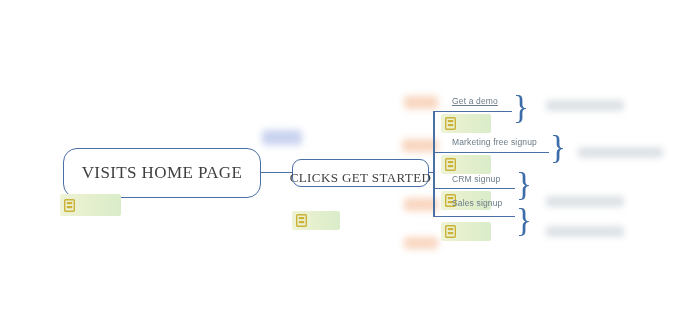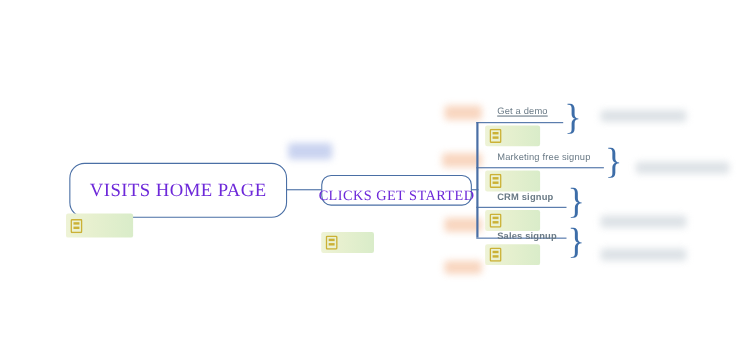--- a/index.html
+++ b/index.html
@@ -20,21 +20,21 @@
   
   .node {
     position: absolute;
     box-sizing: border-box;
     border: 1.4px solid #4a6fa5;
     border-radius: 12px;
     background: #ffffff;
     display: flex;
     align-items: center;
     justify-content: center;
-    color: #6d28d9;
+    color: #404040;
     letter-spacing: 0.4px;
     white-space: nowrap;
   }
   .node-main {
     left: 63px;
     top: 148px;
     width: 198px;
     height: 50px;
     border-radius: 14px;
     font-size: 17px;
@@ -179,33 +179,33 @@
     <svg class="tag-icon" viewBox="0 0 11 13">
       <rect x="0.7" y="0.7" width="9.6" height="11.6" rx="1" fill="none" stroke="#cbb135" stroke-width="1.4"></rect>
       <rect x="2.8" y="3.0" width="5.4" height="2.2" fill="#cbb135"></rect>
       <rect x="2.8" y="7.0" width="5.4" height="2.2" fill="#cbb135"></rect>
     </svg>
     <span></span>
   </div>
   <div class="brace" style="left:550px; top:131px; font-size:33px;">}</div>
   <div class="blur-block blur-gray" style="left:578px; top:147px; width:85px; height:11px;"></div>
 
-  <div class="branch-label" style="left:452px; top:174px;font-weight:bold;">CRM signup</div>
+  <div class="branch-label" style="left:452px; top:174px;">CRM signup</div>
   <div class="tag" style="left:441px; top:191px; width:50px; height:19px;">
     <svg class="tag-icon" viewBox="0 0 11 13">
       <rect x="0.7" y="0.7" width="9.6" height="11.6" rx="1" fill="none" stroke="#cbb135" stroke-width="1.4"></rect>
       <rect x="2.8" y="3.0" width="5.4" height="2.2" fill="#cbb135"></rect>
       <rect x="2.8" y="7.0" width="5.4" height="2.2" fill="#cbb135"></rect>
     </svg>
     <span></span>
   </div>
   <div class="brace" style="left:516px; top:168px; font-size:33px;">}</div>
   <div class="blur-block blur-gray" style="left:546px; top:196px; width:78px; height:11px;"></div>
 
-  <div class="branch-label" style="left:452px; top:209px;font-weight:bold;">Sales signup</div>
+  <div class="branch-label" style="left:452px; top:198px;">Sales signup</div>
   <div class="tag" style="left:441px; top:222px; width:50px; height:19px;">
     <svg class="tag-icon" viewBox="0 0 11 13">
       <rect x="0.7" y="0.7" width="9.6" height="11.6" rx="1" fill="none" stroke="#cbb135" stroke-width="1.4"></rect>
       <rect x="2.8" y="3.0" width="5.4" height="2.2" fill="#cbb135"></rect>
       <rect x="2.8" y="7.0" width="5.4" height="2.2" fill="#cbb135"></rect>
     </svg>
     <span></span>
   </div>
   <div class="brace" style="left:516px; top:204px; font-size:33px;">}</div>
   <div class="blur-block blur-gray" style="left:546px; top:226px; width:78px; height:11px;"></div>

